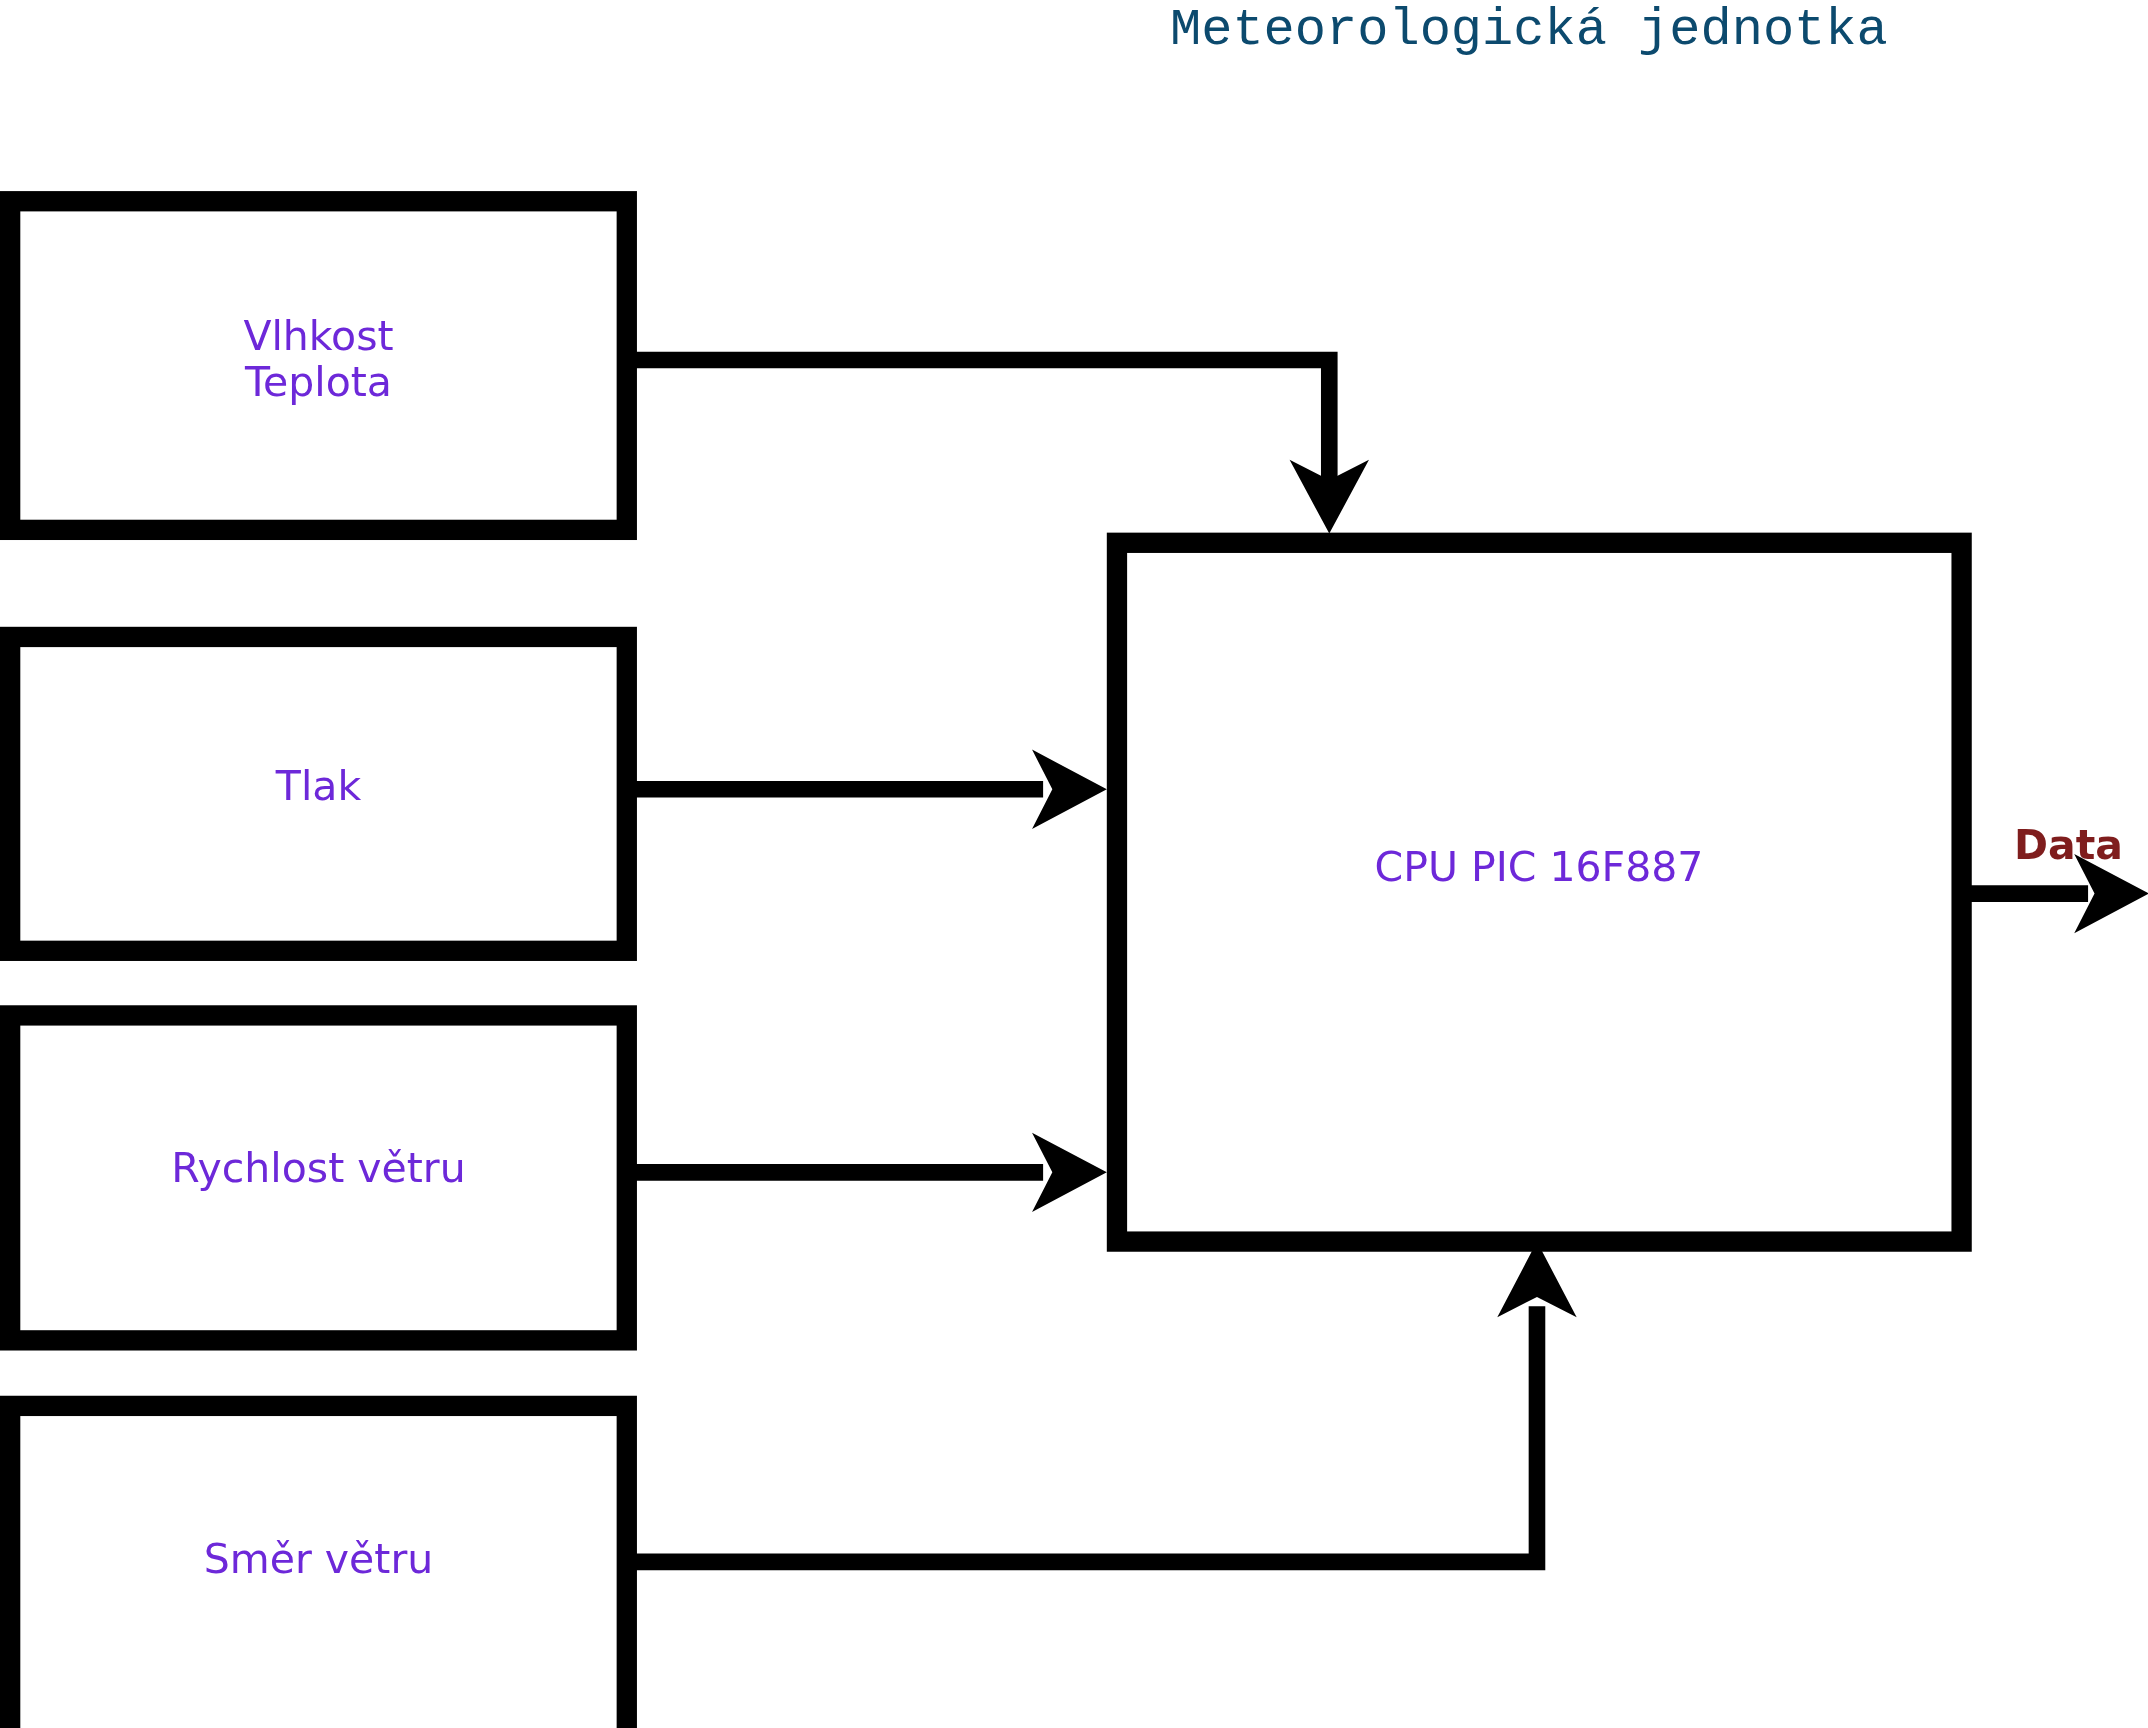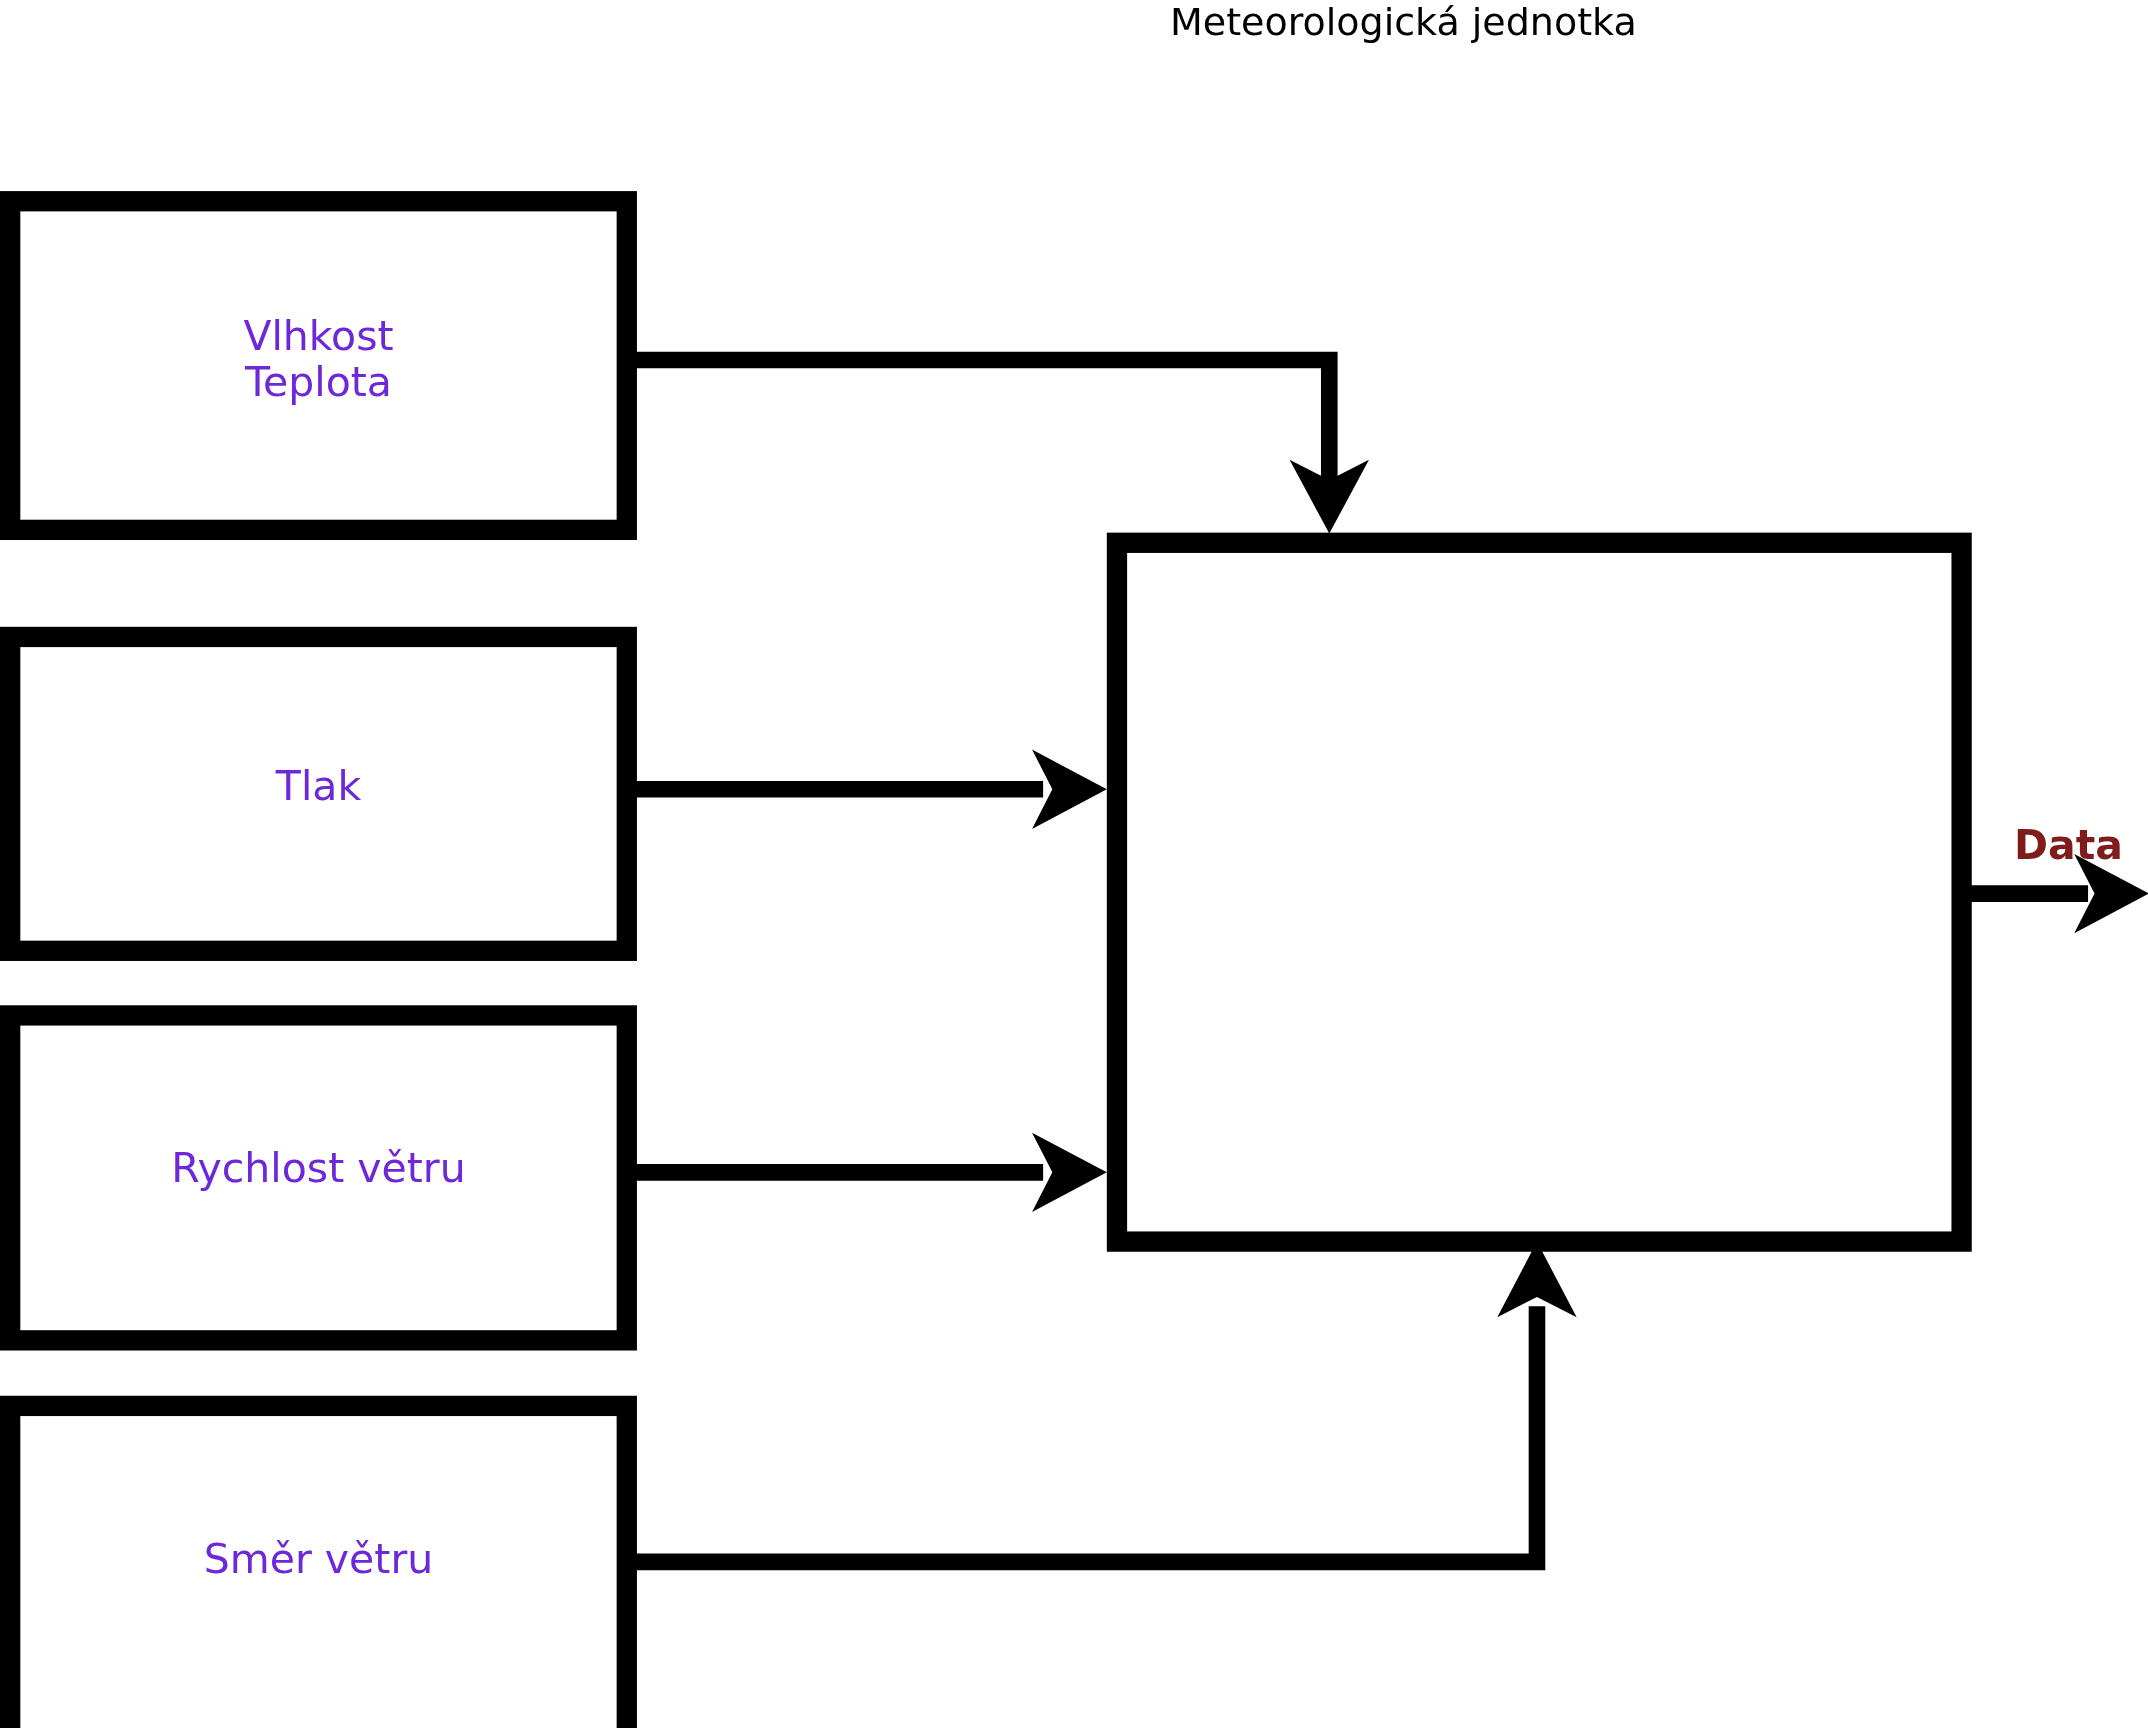--- a/index.html
+++ b/index.html
@@ -17,24 +17,25 @@
   }
   #diagram-svg {
     position: absolute;
     left: 0;
     top: 0;
     width: 2149px;
     height: 1729px;
   }
   .dg-title {
     position: absolute;
-    font-size: 38px;
-    color: #000000;
+    font-size: 52px;
+    color: #0c4a6e;
     white-space: nowrap;
     line-height: 1.1;
+    font-family: Liberation Mono, monospace;
   }
   .dg-boxlabel {
     position: absolute;
     font-size: 41px;
     color: #6d28d9;
     text-align: center;
     line-height: 1.12;
     white-space: pre-line;
   }
   .dg-edgelabel {
@@ -92,17 +93,18 @@
 
   <div class="dg-boxlabel" style="left:10px; top:314px; width:617px;">Vlhkost
 Teplota</div>
 
   <div class="dg-boxlabel" style="left:10px; top:1146px; width:617px;">Rychlost větru</div>
 
   <div class="dg-boxlabel" style="left:10px; top:764px; width:617px;">Tlak</div>
 
   <div class="dg-boxlabel" style="left:10px; top:1537px; width:617px;">Směr větru</div>
 
+  <div class="dg-boxlabel" style="left:1117px; top:845px; width:844px;">CPU PIC 16F887</div>
 
   <div class="dg-edgelabel" style="left:2014px; top:821px;">Data</div>
 
 </div>
 
 
 </body></html>

